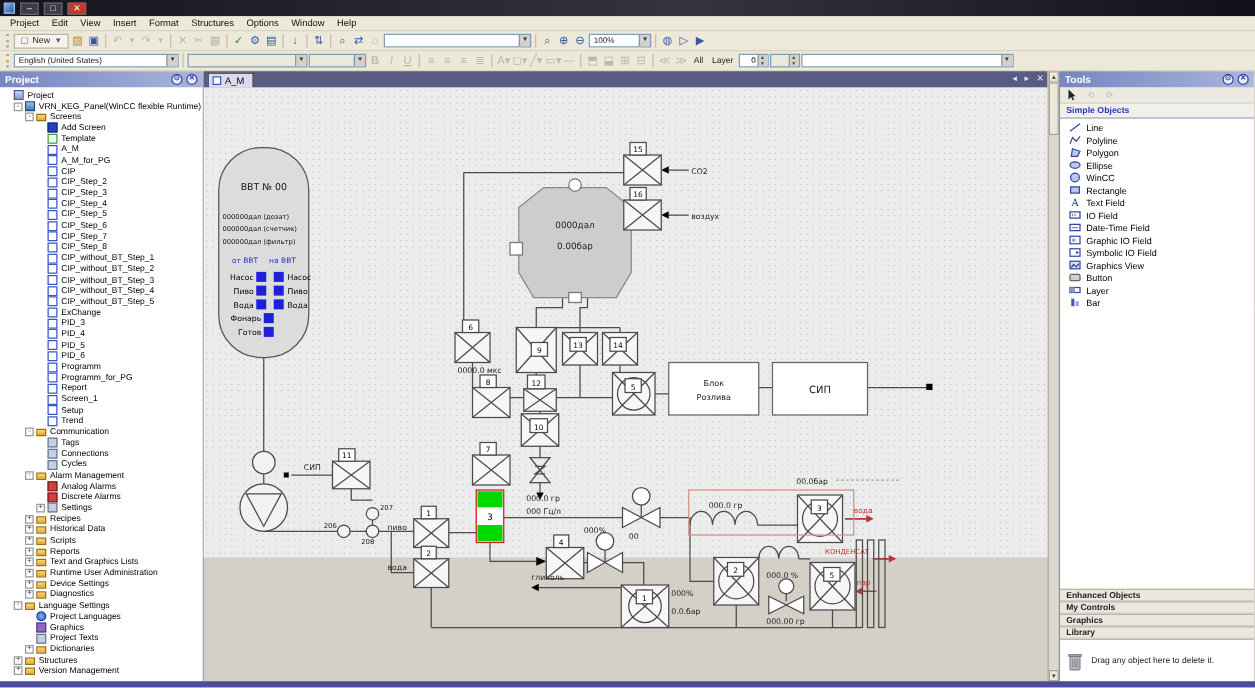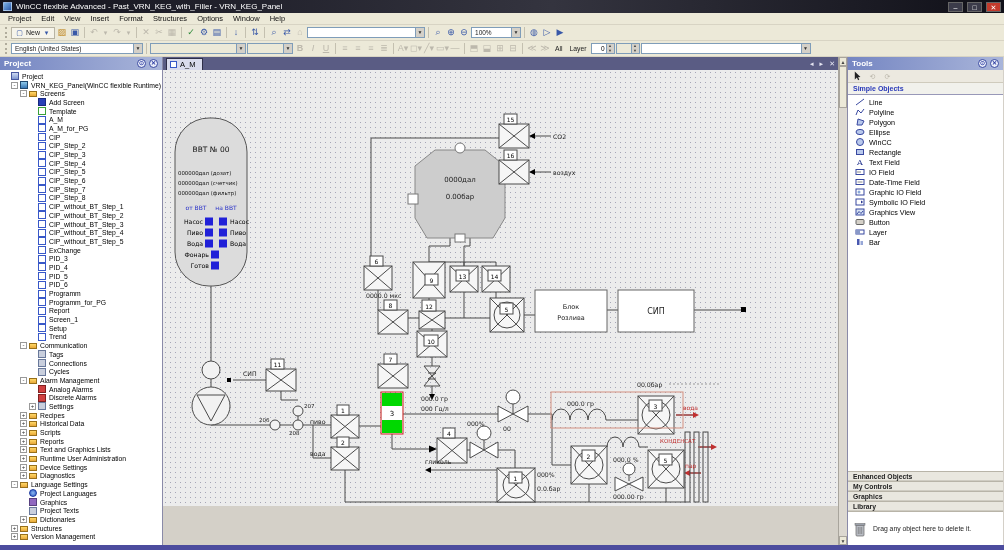--- a/index.html
+++ b/index.html
@@ -53,21 +53,21 @@
   .tic-red{background:#d04040;border:1px solid #802020}
   .tic-glo{background:radial-gradient(circle,#8ab6f0,#2a58c0);border-radius:50%;border:1px solid #1838a0}
   .tic-pur{background:#9068c0;border:1px solid #584080}
 
   .center{width:675px;flex:none;display:flex;flex-direction:column}
   .tabbar{height:13px;flex:none;background:#5a5c84;display:flex;align-items:flex-end;padding-left:3px}
   .tab{height:12px;background:#d9dbed;border:1px solid #2e2e48;border-bottom:none;display:flex;align-items:center;gap:3px;font-size:7.5px;color:#000;padding:0 7px 0 3px}
   .tab .ticn{width:7px;height:7px;background:#fff;border:1px solid #3858c8;flex:none}
   .tabsp{flex:1}
   .tnav{font-size:7px;color:#e6e6f2;padding:0 3px;line-height:12px}
-  .canvas{height:436px;flex:none;position:relative;background-color:#ececec;background-image:radial-gradient(#a6a6b6 .6px,transparent .7px);background-size:5px 5px}
+  .canvas{height:376px;flex:none;position:relative;background-color:#ececec;background-image:radial-gradient(#a6a6b6 .6px,transparent .7px);background-size:5px 5px}
   .canvas svg{position:absolute;left:0;top:0}
   .btnbar{height:39px;flex:none;background-color:#bdd9ec;background-image:radial-gradient(#9dc0da .6px,transparent .7px);background-size:5px 5px;display:flex;align-items:center;gap:11px;padding-left:6px}
   .hbtn{width:68px;height:29px;flex:none;display:flex;align-items:center;justify-content:center;background:repeating-linear-gradient(45deg,#81857b 0 1px,#9b9f95 1px 2px);border:1px solid #4e525a;box-shadow:inset 1px 1px 0 rgba(255,255,255,.35),inset -1px -1px 0 rgba(0,0,0,.4),0 0 0 1px #9cc4dc;color:#c7cbbf;font-size:12px;font-weight:bold;text-shadow:1px 1px 1px #4a4e46}
 
   .vscroll{width:9px;flex:none;background:#dcd8d0;border-left:1px solid #a8a49c;display:flex;flex-direction:column;font-size:5px;color:#444}
   .vs-a{height:9px;background:#ece9d8;border:1px solid #a8a49c;text-align:center;line-height:8px;flex:none}
   .vs-t{height:42px;background:#ece9d8;border:1px solid #a8a49c;flex:none}
   .vs-f{flex:1}
 
   .tpanel{width:156px;flex:none;display:flex;flex-direction:column;border-left:1px solid #8a8aa8;background:#f6f6f2}
@@ -85,21 +85,20 @@
 
   .bottomedge{height:5px;flex:none;background:#4c4c9e}
 </style>
 </head>
 <body>
 
 <div id="app">
 
   <div class="titlebar">
     <span class="win-ic"></span>
-    <span class="tb-title">WinCC flexible Advanced - Past_VRN_KEG_with_Filler - VRN_KEG_Panel</span>
     <span class="wbtn">–</span>
     <span class="wbtn">□</span>
     <span class="wbtn close">✕</span>
   </div>
 
   <div class="menubar">
       <span class="mi">Project</span>
       <span class="mi">Edit</span>
       <span class="mi">View</span>
       <span class="mi">Insert</span>

